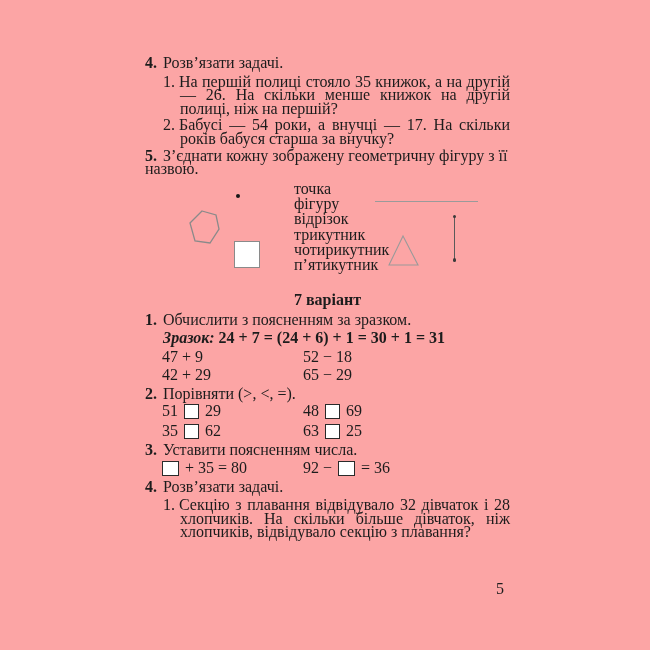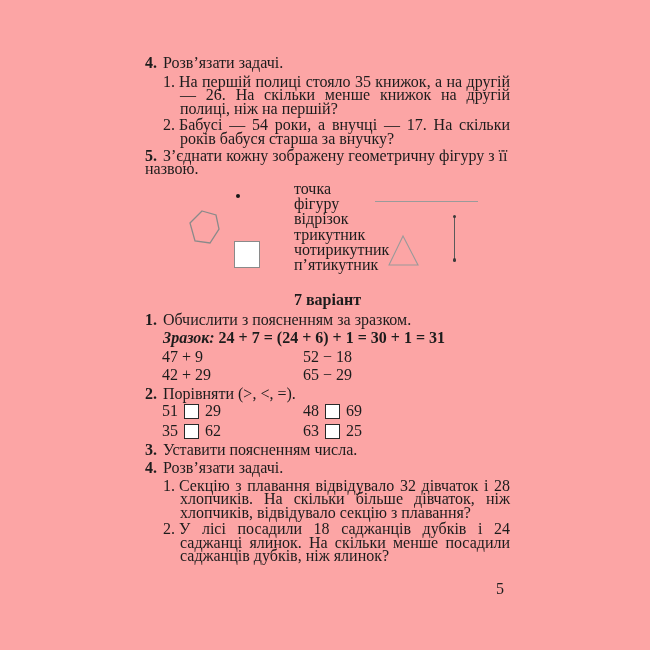--- a/index.html
+++ b/index.html
@@ -122,25 +122,26 @@
     <div class="mcell"><span>48</span><span class="abox"></span><span>69</span></div>
   </div>
   <div class="cmp-row">
     <div class="mcell"><span>35</span><span class="abox"></span><span>62</span></div>
     <div class="mcell"><span>63</span><span class="abox"></span><span>25</span></div>
   </div>
 
   <div class="ex-head">
     <span class="bnum">3.</span><span>Уставити поясненням числа.</span>
   </div>
+  <div class="cmp-row">
+    <div class="mcell"><span></span><span class="abox wide first"></span><span>+ 35 = 80</span></div>
+    <div class="mcell"><span>92 −</span><span class="abox wide"></span><span>= 36</span></div>
+  </div>
 
   <div class="ex-head">
     <span class="bnum">4.</span><span>Розв’язати задачі.</span>
   </div>
   <div class="sub">
     <span class="sub-num">1.</span><span>Секцію з плавання відвідувало 32 дівчаток і 28 хлопчиків. На скільки більше дівчаток, ніж хлопчиків, відвідувало секцію з плавання?</span>
   </div>
-  <div class="sub">
-    <span class="sub-num">2.</span><span>У лісі посадили 18 саджанців дубків і 24 саджанці ялинок. На скільки менше посадили саджанців дубків, ніж ялинок?</span>
-  </div>
 
   <div class="pagenum">5</div>
 </div>
 
 </body></html>

